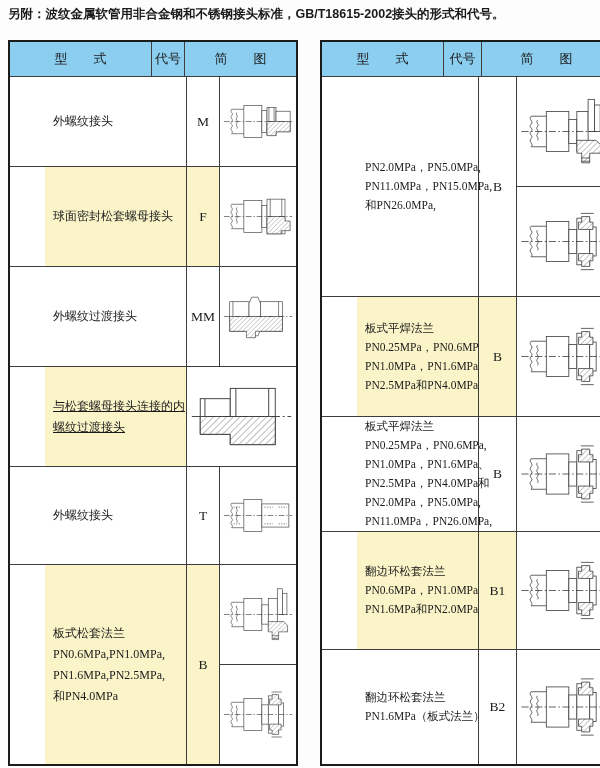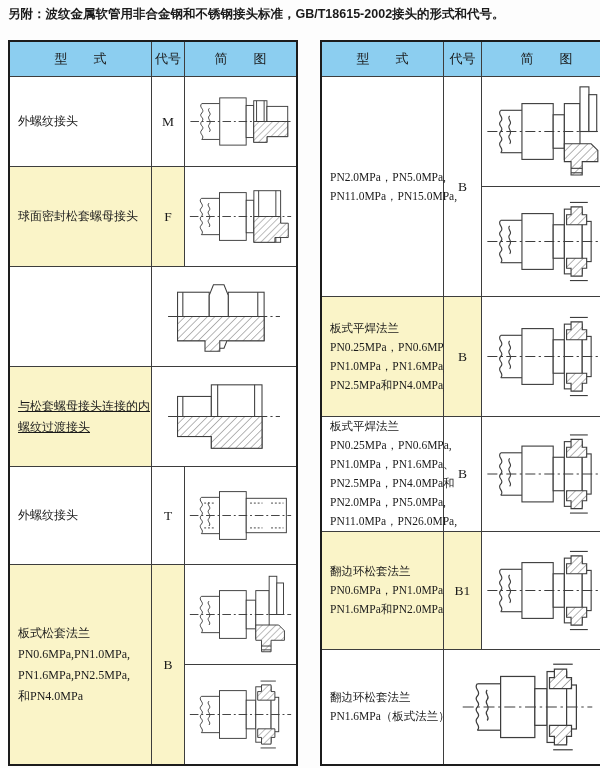--- a/index.html
+++ b/index.html
@@ -14,21 +14,21 @@
   .t1{width:293px;}
   .thead{display:flex;height:35px;flex:0 0 35px;background:var(--header-bg,#8ccef0);
         border-bottom:1px solid #3d3d3d;box-sizing:border-box;}
   .hcell{display:flex;align-items:center;justify-content:center;font-size:13px;
         box-sizing:border-box;}
   .row{display:flex;border-bottom:1px solid #3d3d3d;box-sizing:border-box;overflow:hidden;}
   .row:last-child{border-bottom:none;flex:1 1 auto;}
   .cell{box-sizing:border-box;border-right:1px solid #3d3d3d;}
   .cell:last-child,.hcell:last-child{border-right:none;}
   .hcell{border-right:1px solid #3d3d3d;}
-  .type-cell{display:flex;flex-direction:column;justify-content:center;padding:4px 4px 4px 8px;}
+  .type-cell{display:flex;flex-direction:column;justify-content:center;padding:4px 4px 4px 8px;margin-left:35px;}
   .code-cell{display:flex;align-items:center;justify-content:center;font-size:13.5px;}
   .diag-cell{display:flex;flex-direction:column;background:#fff;padding:0;}
   .t0 .type-cell{width:142px;flex:0 0 142px;}
   .t0 .code-cell{width:33px;flex:0 0 33px;}
   .t1 .type-cell{width:122px;flex:0 0 122px;}
   .t1 .code-cell{width:38px;flex:0 0 38px;}
   .diag-cell{flex:1 1 auto;}
   .t0 .hcell.h-type{width:142px;flex:0 0 142px;}
   .t0 .hcell.h-code{width:33px;flex:0 0 33px;}
   .t1 .hcell.h-type{width:122px;flex:0 0 122px;}
@@ -118,20 +118,24 @@
                   <line x1="93" y1="18" x2="93" y2="72"></line>
                   <path d="M70,45 h28 v7 h8 v15 h-14 v5 h-22 Z" fill="url(#hp1)"></path>
                   <line x1="3" y1="45" x2="109" y2="45" stroke-dasharray="9 3 2 3"></line>
                 </g>
               </svg>
             </div>
           </div>
         </div>
         <div class="row" style="height: 100px; flex: 0 0 100px;">
           <div class="cell type-cell">
+            <div class="tline">外螺纹过渡接头</div>
+          </div>
+          <div class="cell code-cell">
+            <span>MM</span>
           </div>
           <div class="cell diag-cell">
             <div class="subdiag">
               <svg viewBox="0 0 112 90" preserveAspectRatio="xMidYMid meet">
                 <defs>
                   <pattern id="hp2" patternUnits="userSpaceOnUse" width="5" height="5" patternTransform="rotate(45)">
                     <rect width="5" height="5" fill="#fff"></rect>
                     <line x1="0" y1="0" x2="0" y2="5" stroke="#767676" stroke-width="1"></line>
                   </pattern>
                 </defs>
@@ -278,20 +282,21 @@
       <div class="thead">
         <div class="hcell h-type">型　　式</div>
         <div class="hcell h-code">代号</div>
         <div class="hcell h-diag">简　　图</div>
       </div>
 
     <div class="row" style="height: 220px; flex: 0 0 220px;">
           <div class="cell type-cell">
             <div class="tline">PN2.0MPa，PN5.0MPa,</div>
             <div class="tline">PN11.0MPa，PN15.0MPa,</div>
+            <div class="tline">和PN26.0MPa,</div>
           </div>
           <div class="cell code-cell">
             <span>B</span>
           </div>
           <div class="cell diag-cell">
             <div class="subdiag">
               <svg viewBox="0 0 112 90" preserveAspectRatio="xMidYMid meet">
                 <defs>
                   <pattern id="hp7" patternUnits="userSpaceOnUse" width="5" height="5" patternTransform="rotate(45)">
                     <rect width="5" height="5" fill="#fff"></rect>
@@ -455,20 +460,23 @@
                 </g>
               </svg>
             </div>
           </div>
         </div>
         <div class="row">
           <div class="cell type-cell">
             <div class="tline">翻边环松套法兰</div>
             <div class="tline">PN1.6MPa（板式法兰）</div>
           </div>
+          <div class="cell code-cell">
+            <span>B2</span>
+          </div>
           <div class="cell diag-cell">
             <div class="subdiag">
               <svg viewBox="0 0 112 90" preserveAspectRatio="xMidYMid meet">
                 <defs>
                   <pattern id="hp12" patternUnits="userSpaceOnUse" width="5" height="5" patternTransform="rotate(45)">
                     <rect width="5" height="5" fill="#fff"></rect>
                     <line x1="0" y1="0" x2="0" y2="5" stroke="#767676" stroke-width="1"></line>
                   </pattern>
                 </defs>
                 <g stroke="#3d3d3d" stroke-width="1" fill="none">

